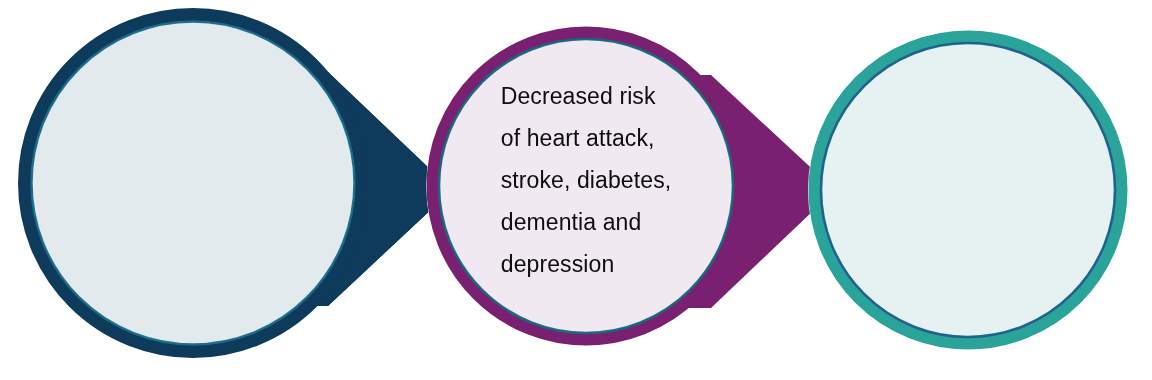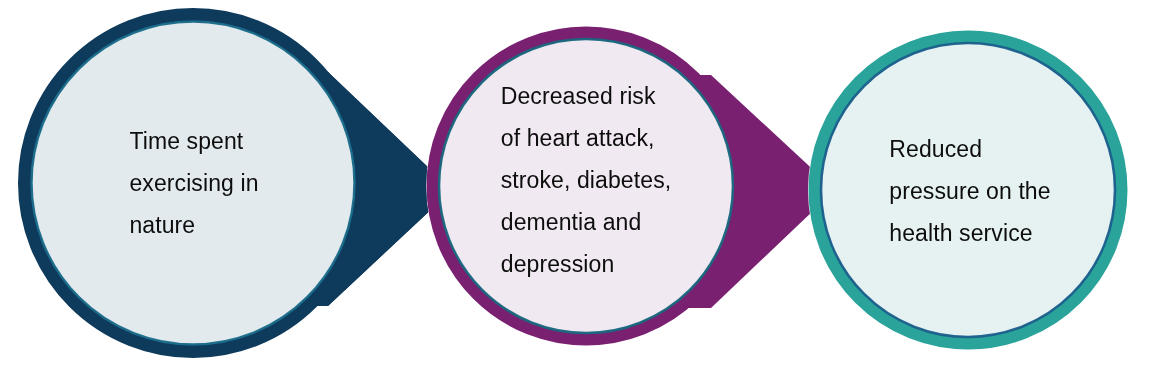--- a/index.html
+++ b/index.html
@@ -100,27 +100,21 @@
       <circle cx="586" cy="186" r="153" fill="#F0E9F1" stroke="#7A2070" stroke-width="13"></circle>
       <circle cx="586" cy="186" r="147" fill="none" stroke="#18697E" stroke-width="2.6" opacity="0.95"></circle>
     </g>
 
     <g>
       <circle cx="968" cy="190" r="153" fill="#E6F2F1" stroke="#2AA39A" stroke-width="13"></circle>
       <circle cx="968" cy="190" r="147" fill="none" stroke="#1B5F8C" stroke-width="2.6" opacity="0.95"></circle>
     </g>
   </svg>
 
-  <div class="node-text" id="node-1-text">Time spent
-exercising in
-nature</div>
 
   <div class="node-text" id="node-2-text">Decreased risk
 of heart attack,
 stroke, diabetes,
 dementia and
 depression</div>
 
-  <div class="node-text" id="node-3-text">Reduced
-pressure on the
-health service</div>
 
 </div>
 
 </body></html>

